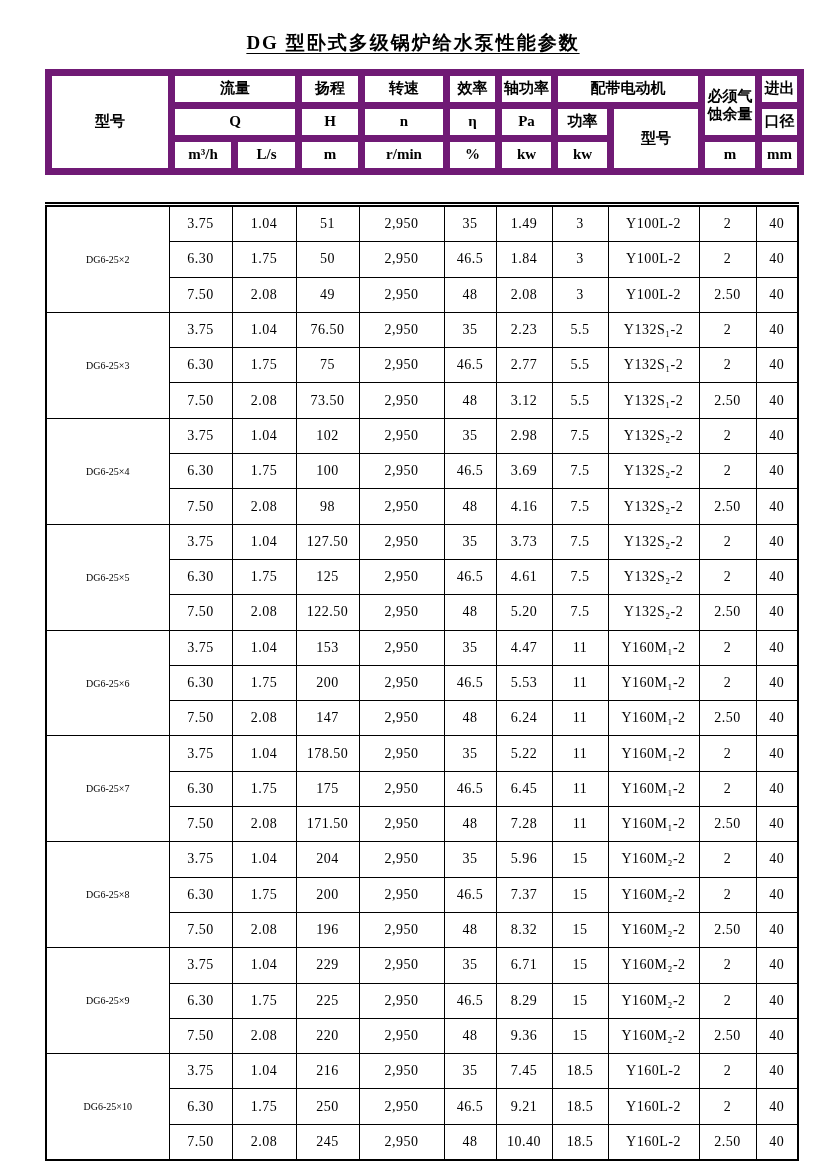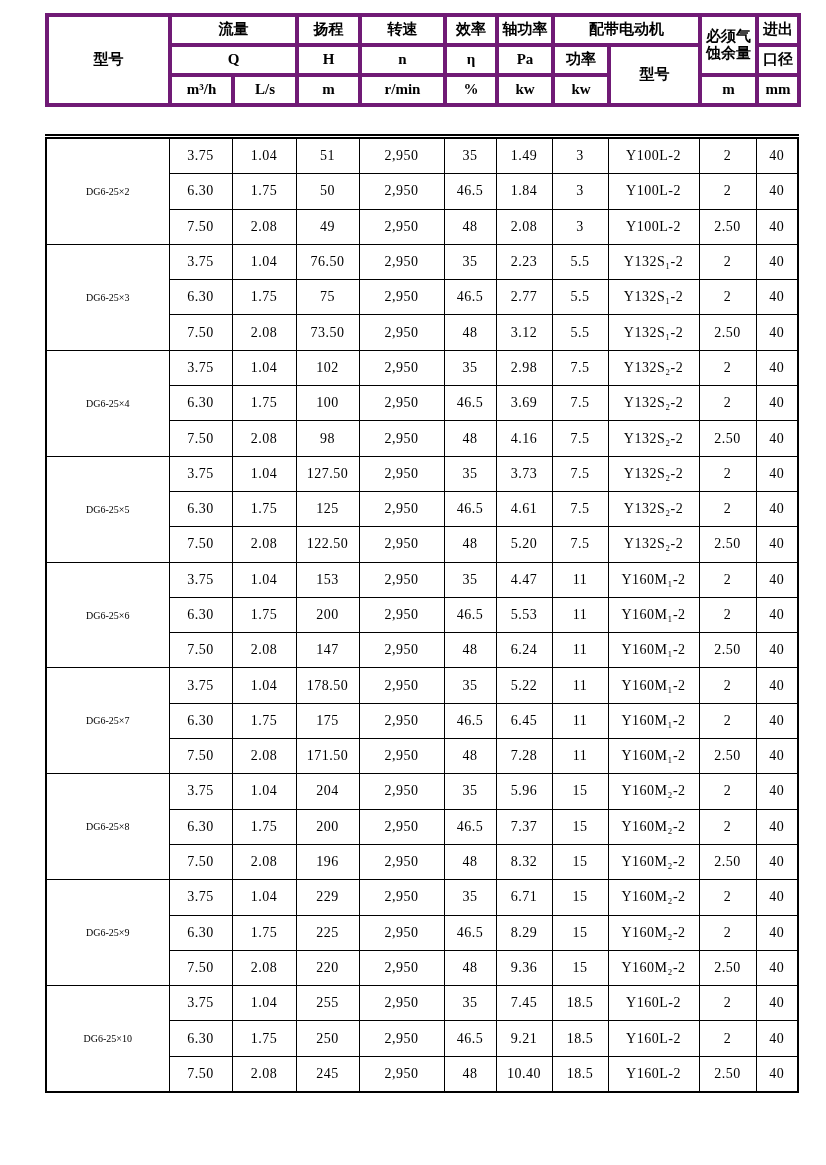--- a/index.html
+++ b/index.html
@@ -21,21 +21,21 @@
     text-underline-offset:4px;
   }
   table.tbl {
     border-collapse:collapse;
     table-layout:fixed;
     margin-left:45px;
     width:752px;
   }
   .htbl { margin-top:13px; border:2px solid #000; }
   .htbl th {
-    border:4px solid #701a75;
+    border:7px solid #701a75;
     font-size:15px;
     font-weight:bold;
     text-align:center;
     vertical-align:middle;
     height:26px;
     padding:0;
     line-height:1.15;
   }
   .dtbl {
     margin-top:27px;
@@ -51,20 +51,21 @@
     padding:0;
     letter-spacing:0.5px;
   }
   .dtbl td.model-cell { font-size:10px; letter-spacing:0; }
 </style>
 </head>
 <body>
 
 <div class="page">
 
+  <div class="title">DG 型卧式多级锅炉给水泵性能参数</div>
 
   <table class="tbl htbl">
     <colgroup>
       <col style="width:123px">
         <col style="width:63px">
         <col style="width:64px">
       <col style="width:63px">
         <col style="width:85px">
         <col style="width:52px">
       <col style="width:56px">
@@ -420,21 +421,21 @@
           <td>9.36</td>
           <td>15</td>
           <td>Y160M₂-2</td>
           <td>2.50</td>
           <td>40</td>
         </tr>
         <tr>
           <td rowspan="3" class="model-cell">DG6-25×10</td>
           <td>3.75</td>
           <td>1.04</td>
-          <td>255</td>
+          <td>216</td>
           <td>2,950</td>
           <td>35</td>
           <td>7.45</td>
           <td>18.5</td>
           <td>Y160L-2</td>
           <td>2</td>
           <td>40</td>
         </tr>
         <tr>
           <td>6.30</td>

